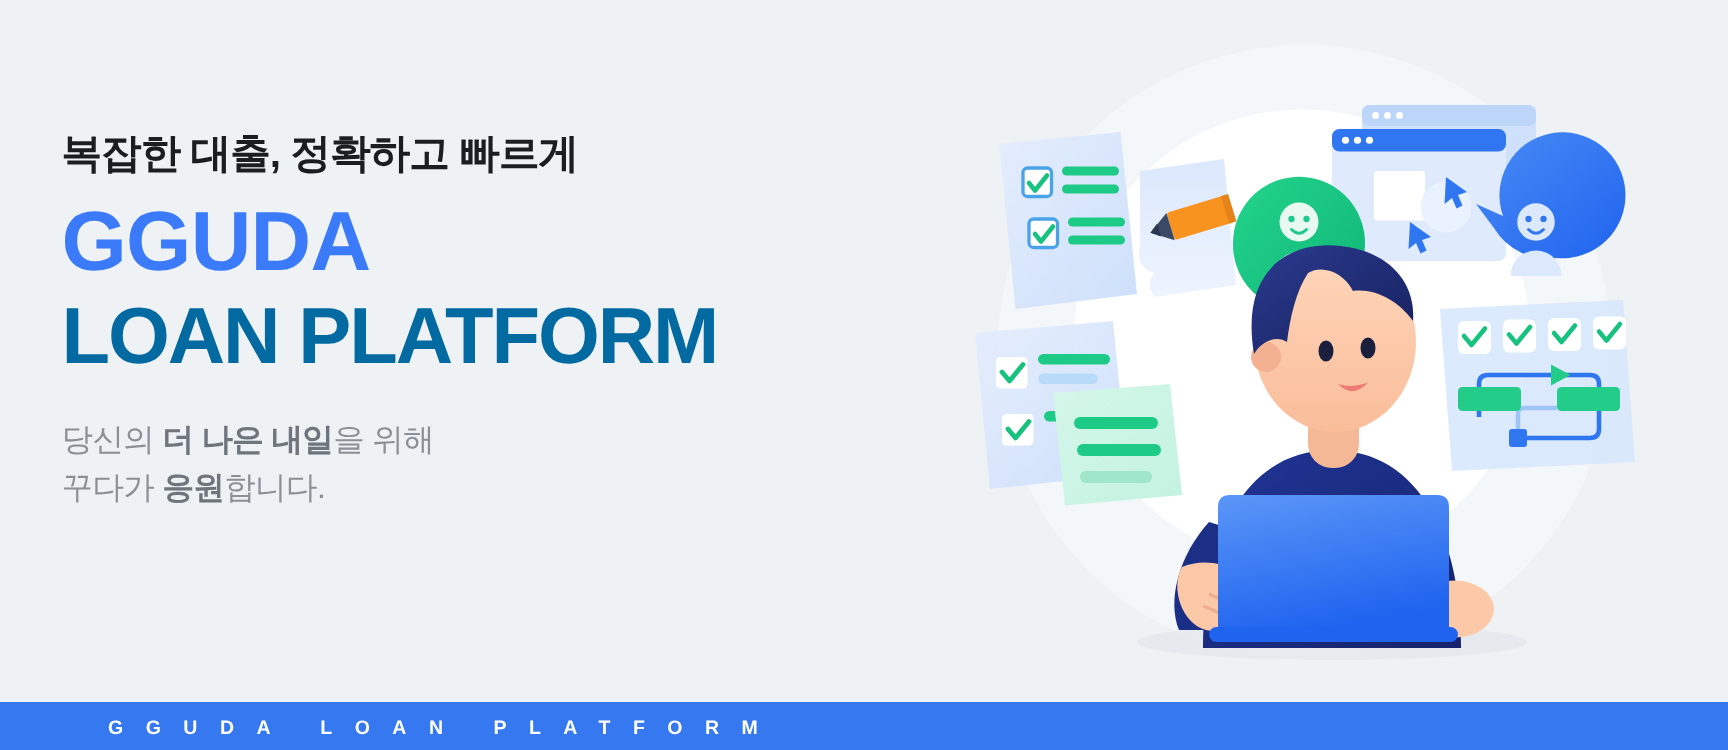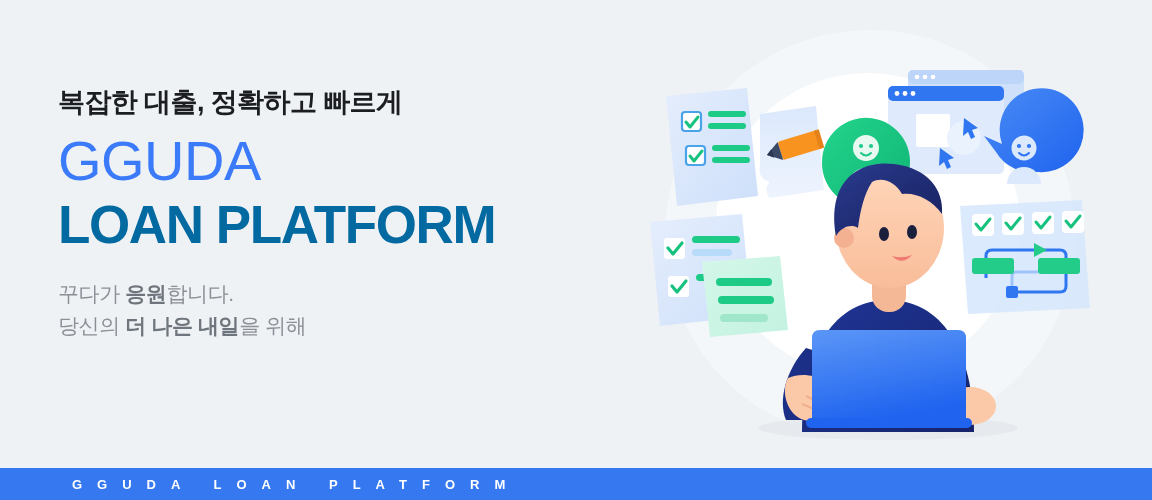--- a/index.html
+++ b/index.html
@@ -18,38 +18,38 @@
   .banner {
     position: absolute;
     inset: 0;
     background: #eff2f5;
     overflow: hidden;
   }
 
   
   .copy {
     position: absolute;
-    left: 58px;
+    left: 41px;
     top: 86px;
     width: 560px;
   }
 
   .eyebrow {
     font-size: 27px;
     font-weight: 700;
     color: #1b1d20;
     letter-spacing: -0.6px;
     line-height: 1.2;
     margin: 0 0 12px 0;
     white-space: nowrap;
   }
 
   .brand {
     font-size: 56px;
-    font-weight: 400;
+    font-weight: 700;
     color: #3b7bfa;
     letter-spacing: -0.5px;
     line-height: 1.12;
     margin: 0;
   }
 
   .product {
     font-size: 53px;
     font-weight: 800;
     color: #0369a1;
@@ -105,22 +105,22 @@
 <body>
 
 <div class="banner">
 
   <div class="copy">
     <p class="eyebrow">복잡한 대출, 정확하고 빠르게</p>
     <h1 class="brand">GGUDA</h1>
     <h2 class="product">LOAN PLATFORM</h2>
 
     <div class="tagline">
+      <span class="ln"><span>당신의 </span><b>더 나은 내일</b><span>을 위해</span></span>
       <span class="ln"><span>꾸다가 </span><b>응원</b><span>합니다.</span></span>
-      <span class="ln"><span>당신의 </span><b>더 나은 내일</b><span>을 위해</span></span>
     </div>
   </div>
 
   <div class="art">
     <svg viewBox="0 0 532 468" xmlns="http://www.w3.org/2000/svg">
       <defs>
         <linearGradient id="gCard" x1="0" y1="0" x2="1" y2="1">
           <stop offset="0%" stop-color="#e4edfd"></stop>
           <stop offset="100%" stop-color="#cbdefa"></stop>
         </linearGradient>

